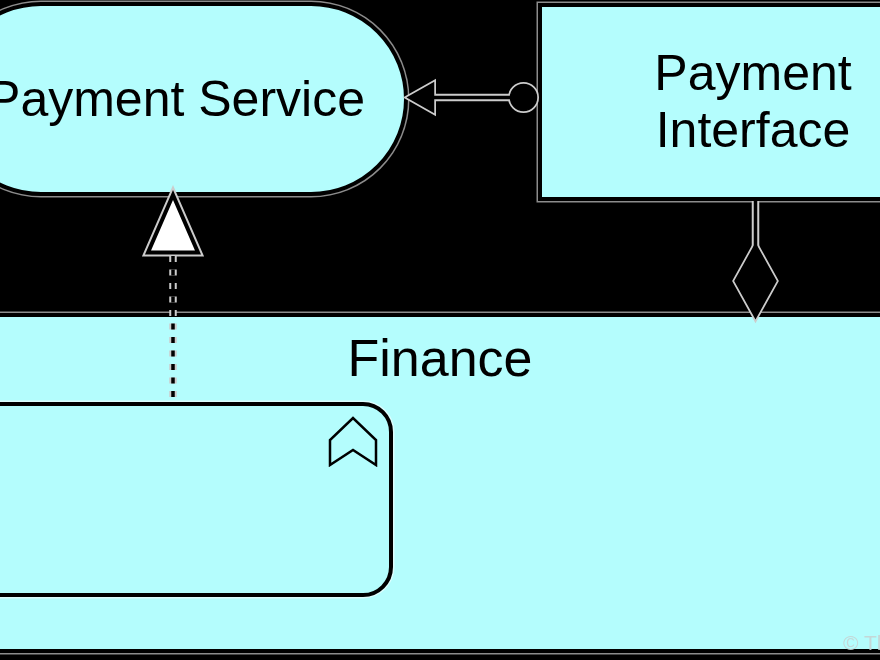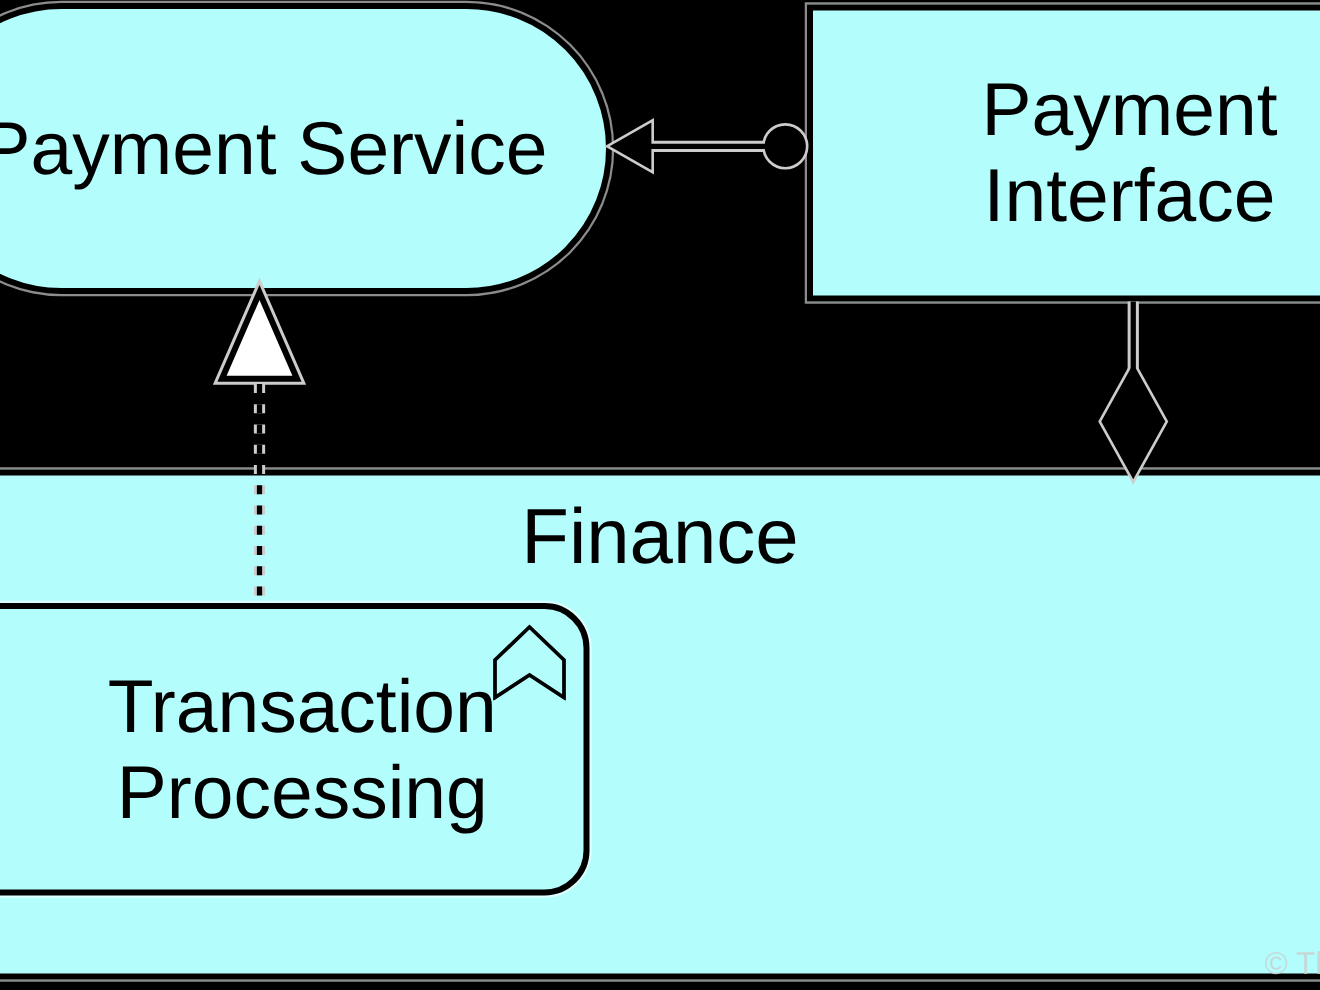--- a/index.html
+++ b/index.html
@@ -86,21 +86,20 @@
 </head>
 <body>
 
 <div id="canvas">
 
   <div class="node" id="finance">
     <div class="node-label">Finance</div>
   </div>
 
   <div class="node" id="transaction-processing">
-    <div class="node-label">Transaction Processing</div>
     <svg class="function-icon" viewBox="-2 -2 50 51">
       <polygon points="0,47 0,22 23,0 46,22 46,47 23,32" fill="none" stroke="#000000" stroke-width="2.5"></polygon>
     </svg>
   </div>
 
   <div class="node" id="payment-service">
     <div class="node-label">Payment Service</div>
   </div>
 
   <div class="node" id="payment-interface">

